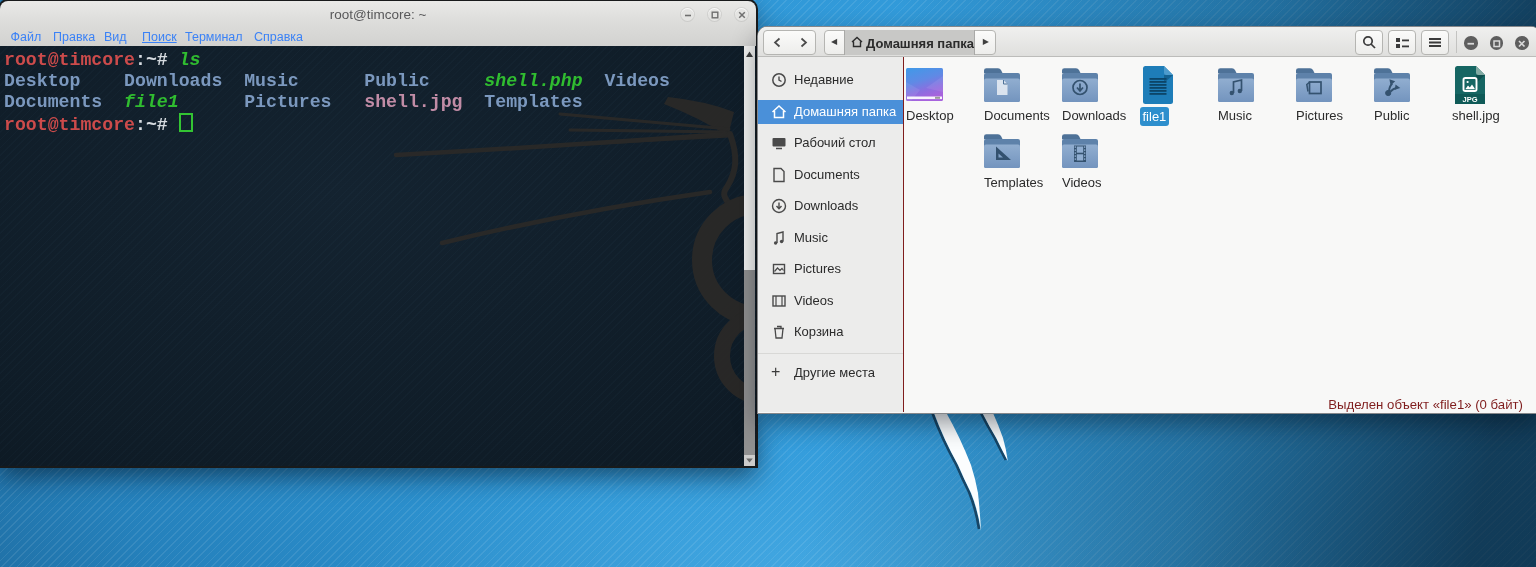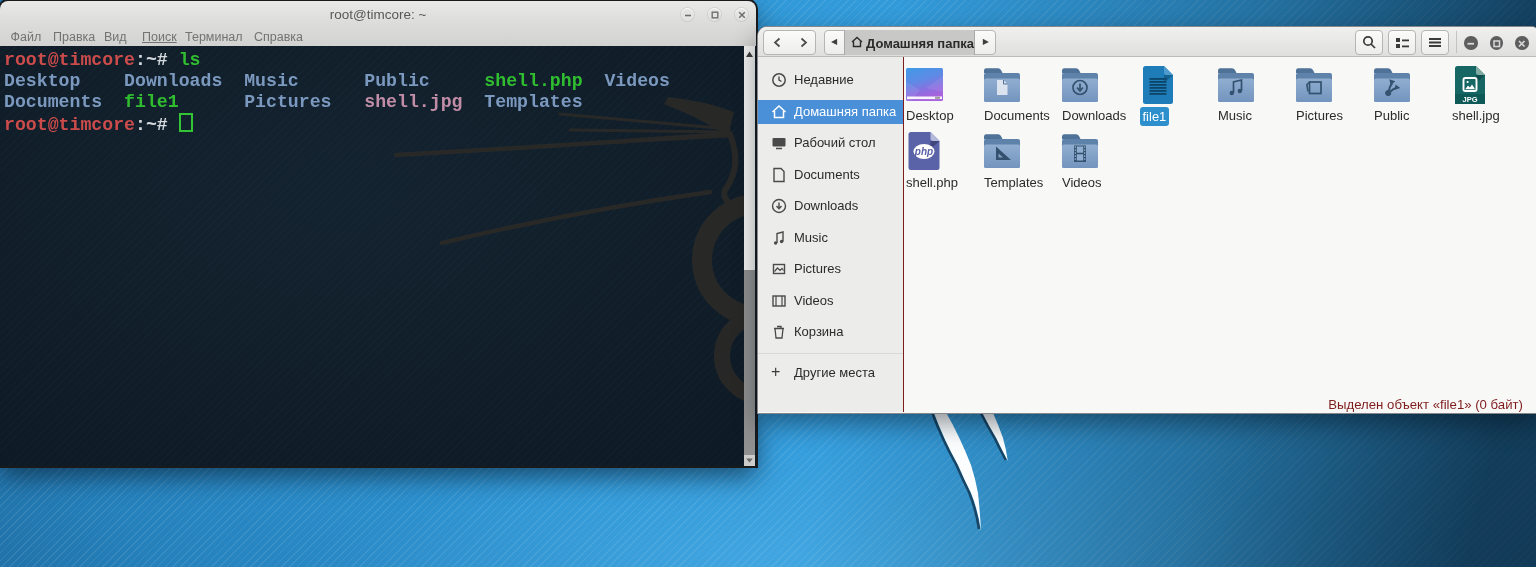--- a/index.html
+++ b/index.html
@@ -13,29 +13,29 @@
 
 #claws{position:absolute;left:900px;top:412px;}
 
 #term{position:absolute;left:0;top:1px;width:756px;height:465px;border-radius:8px 8px 0 0;
  box-shadow:0 0 0 2px #181a1b, 0 10px 26px rgba(0,10,20,0.55);background:#0e1b26;}
 #term .tbar{position:absolute;left:0;top:0;right:0;height:45px;border-radius:8px 8px 0 0;
  background:linear-gradient(#e9e9e7 0%,#dddddb 45%,#d2d2d0 100%);}
 #term .title{position:absolute;top:6px;left:0;right:0;text-align:center;font-size:13.5px;color:#58585a;}
 .wbtn{position:absolute;top:7px;width:13px;height:13px;border-radius:50%;background:#e4e4e2;box-shadow:0 0 0 1px rgba(0,0,0,0.08), inset 0 1px 0 rgba(255,255,255,0.8);}
 .wbtn svg{position:absolute;left:2.5px;top:2.5px;}
-#term .menu{position:absolute;top:27px;left:0;right:0;height:19px;font-size:12.5px;color:#737373;}
+#term .menu{position:absolute;top:27px;left:0;right:0;height:19px;font-size:12.5px;color:#3b82f6;}
 #term .menu span{position:absolute;top:1.5px;}
 #tc{position:absolute;left:0;top:45px;right:0;bottom:0;overflow:hidden;
  background:
   repeating-linear-gradient(135deg, rgba(120,190,230,0.022) 0 1.1px, rgba(0,0,0,0) 1.1px 5.5px),
   radial-gradient(900px 500px at 45% 35%, #142330 0%, #0f1c27 55%, #0a141d 100%);}
 #tc pre{position:absolute;left:4px;top:4px;margin:0;font-family:"Liberation Mono",monospace;font-weight:bold;
  font-size:18.2px;line-height:21px;color:#d6dbe0;}
-.r{color:#cc4b4b;} .g{color:#30bd30;} .b{color:#7b98be;} .p{color:#c18ca6;}
+.r{color:#cc4b4b;} .g{color:#30bd30;font-style:italic;} .b{color:#7b98be;} .p{color:#c18ca6;}
 #cur{display:inline-block;width:10.5px;height:15px;border:2px solid #33c433;vertical-align:-2.5px;}
 #sbar{position:absolute;right:1px;top:0;bottom:0;width:11px;background:#f2f2f0;}
 #sbar .up{position:absolute;top:2px;left:0;width:11px;height:13px;color:#3d3d3d;font-size:8px;text-align:center;line-height:13px;}
 #sbar .thumb{position:absolute;left:0;top:224px;width:11px;height:185px;background:#909090;}
 
 #fm{position:absolute;left:758px;top:27px;width:782px;height:386px;border-radius:9px 9px 0 0;
  background:#f8f8f7;box-shadow:0 0 0 1px #85878a, 0 10px 26px rgba(0,10,20,0.45);}
 #fm .toolbar{position:absolute;left:0;top:0;right:0;height:30px;border-radius:9px 9px 0 0;
  background:linear-gradient(#f0f0ef,#dfdfdd);border-bottom:1px solid #bcbcba;box-sizing:border-box;}
 .tb{position:absolute;top:3px;height:25px;background:linear-gradient(#fbfbfa,#ededeb);border:1px solid #b5b5b2;border-radius:4px;box-sizing:border-box;}
@@ -346,31 +346,20 @@
             <rect x="0" y="28" width="30" height="10" fill="#0f5a57"></rect>
             <path d="M0,28 h30 v7.5 q0,2.5 -2.5,2.5 h-25 q-2.5,0 -2.5,-2.5 Z" fill="#0f5a57"></path>
             <rect x="8.5" y="12" width="13" height="13" rx="1.8" fill="none" stroke="#fff" stroke-width="1.9"></rect>
             <path d="M10.3,23.3 l2.7-3.8 1.8,2.1 2.2-3 2.7,3.9 v0.8 h-9.4 Z" fill="#fff"></path>
             <circle cx="12.6" cy="16" r="1.1" fill="#fff"></circle>
             <text x="15" y="35.5" font-family="Liberation Sans" font-size="7.5" font-weight="bold" fill="#fff" text-anchor="middle">JPG</text>
           </g>
         </svg>
       <div class="lab">shell.jpg</div></div>
 
-    <div class="cell" style="left:2px;top:75px;">
-      <svg width="36" height="39" viewBox="0 0 31 39">
-          <g>
-            <path d="M0,2.5 Q0,0 2.5,0 H22 L31,9 V35.5 Q31,38 28.5,38 H2.5 Q0,38 0,35.5 Z" fill="#5a62a8"></path>
-            <path d="M22,0 L31,9 H24.5 Q22,9 22,6.5 Z" fill="#b4badb"></path>
-            <path d="M22,9 H31 L22,17 Z" fill="#3d4377" opacity="0.9"></path>
-            <ellipse cx="15.5" cy="19.5" rx="10.5" ry="7.5" fill="#fff"></ellipse>
-            <text x="15.5" y="22.5" font-family="Liberation Sans" font-size="10" font-style="italic" font-weight="bold" fill="#5a62a8" text-anchor="middle">php</text>
-          </g>
-        </svg>
-      <div class="lab">shell.php</div></div>
     <div class="cell" style="left:80px;top:75px;">
       <svg width="36" height="39" viewBox="0 0 36 39">
           <g transform="translate(0,2)">
             <use href="#folder"></use>
             <path d="M12,26 V12.5 L27,26 Z M14.5,19.5 V23.5 H19 Z" fill="#33516f" fill-rule="evenodd"></path>
           </g>
         </svg>
       <div class="lab">Templates</div></div>
     <div class="cell" style="left:158px;top:75px;">
       <svg width="36" height="39" viewBox="0 0 36 39">

